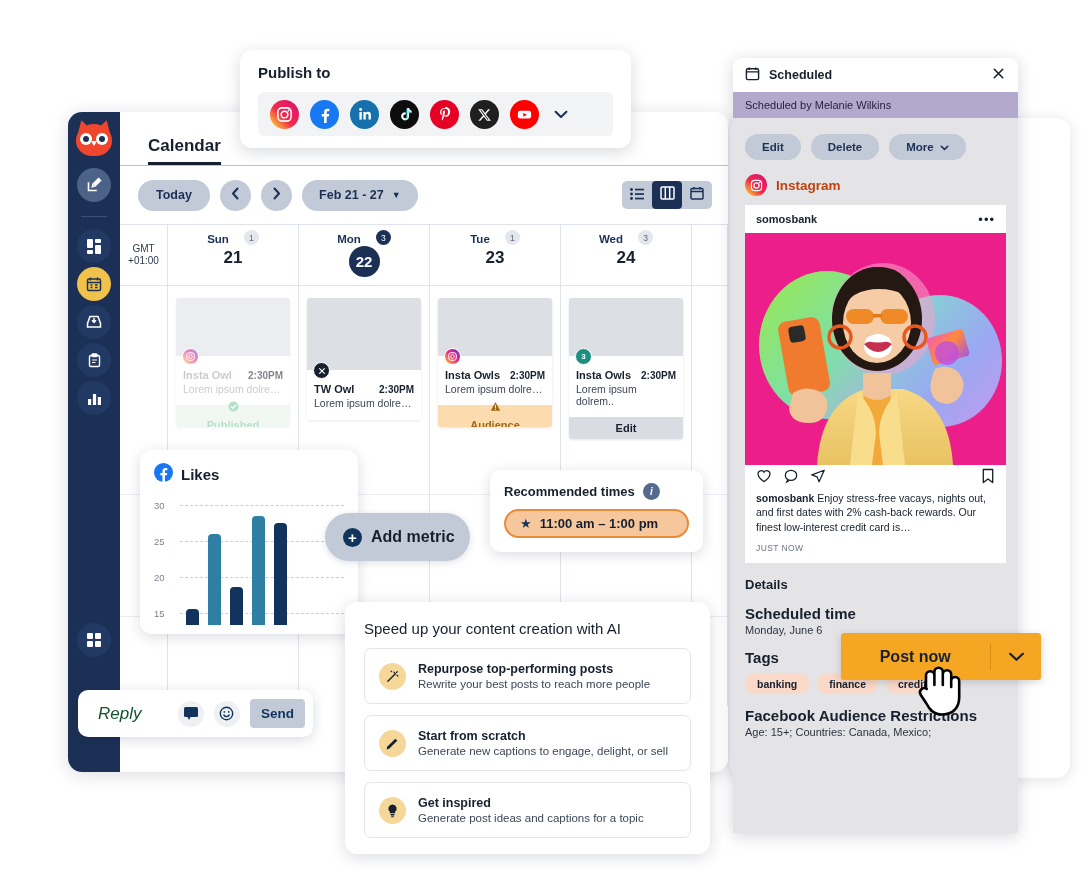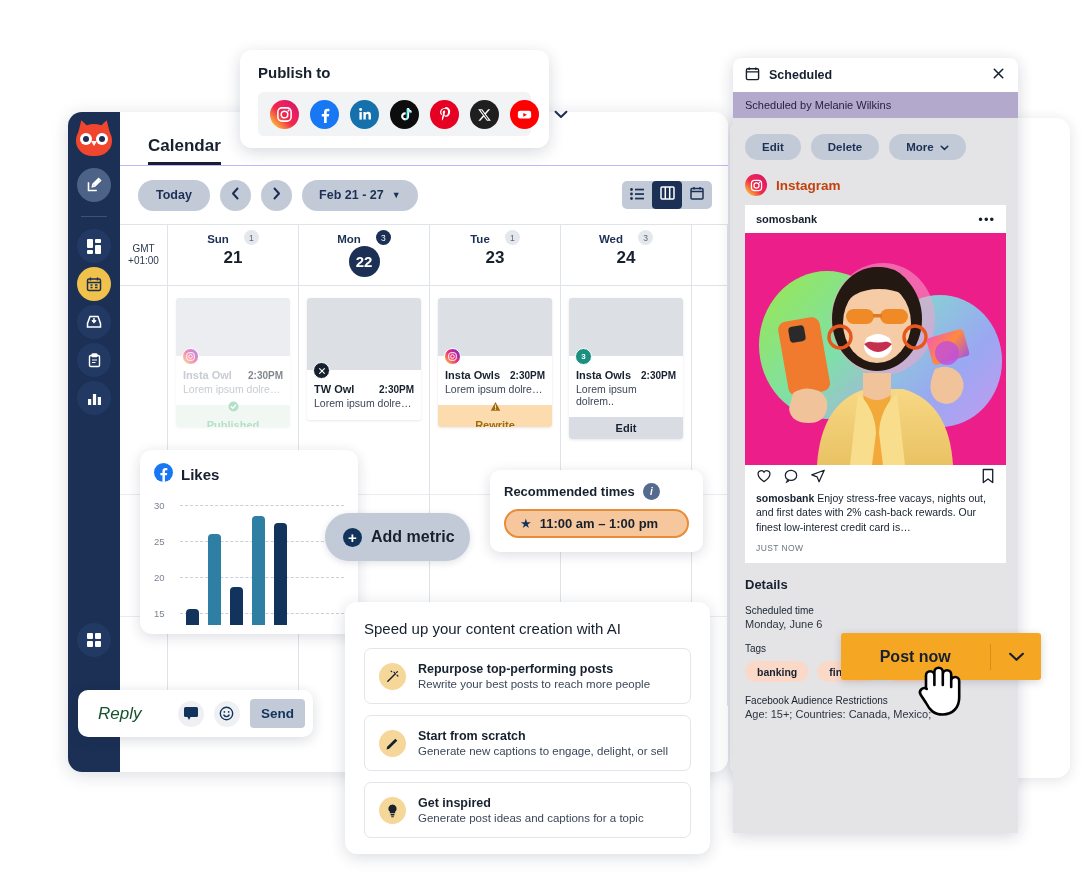--- a/index.html
+++ b/index.html
@@ -160,21 +160,21 @@
   .st-published { background: #e6f4ec; color: #76c79c; }
   .st-pending   { background: #fcdcae; color: #a06a12; }
   .st-draft     { background: #d9dde3; color: #16202e; }
   .evt.faded { opacity: .55; }
   .evt.faded .evt-name, .evt.faded .evt-desc { color: #9aa3b0; }
   .evt.plain { box-shadow: 0 1px 3px rgba(0,0,0,.09); }
   .evt-thumb.tall { height: 72px; }
 
   
   .publish-card {
-    position: absolute; left: 240px; top: 50px; width: 309px; height: 98px;
+    position: absolute; left: 240px; top: 50px; width: 391px; height: 98px;
     background: #fff; border-radius: 12px; box-shadow: 0 4px 16px rgba(20,30,60,.17);
     padding: 14px 18px 0;
   }
   .publish-title { font-size: 15px; font-weight: bold; color: #16202e; }
   .social-row {
     margin-top: 11px; background: #f2f3f5; border-radius: 6px; height: 44px;
     display: flex; align-items: center; gap: 11px; padding: 0 12px;
   }
   .sicon { width: 29px; height: 29px; border-radius: 50%; display:flex; align-items:center; justify-content:center; flex:none; }
   .s-ig { background: linear-gradient(45deg,#fdd835 5%,#f1284a 45%,#e91e63 70%,#c2185b); }
@@ -303,21 +303,21 @@
   .ig-img { height: 232px; position: relative; overflow: hidden; background: #ec1e8a; }
   .ig-actions { height: 26px; display: flex; align-items: center; gap: 11px; padding: 0 11px; }
   .ig-actions svg { cursor: pointer; }
   .ig-bm { margin-left: auto; }
   .ig-cap { padding: 0 11px 4px; font-size: 10.5px; color: #16202e; line-height: 1.38; }
   .ig-cap b { font-weight: bold; }
   .ig-ts { padding: 5px 11px 10px; font-size: 8.5px; color: #6d7684; letter-spacing: .4px; }
 
   .sp-details { padding: 14px 12px 0; }
   .sd-h { font-size: 13px; font-weight: bold; color: #16202e; }
-  .sd-lab { font-size: 10px; font-weight: normal; color: #16202e; margin-top: 13px; }
+  .sd-lab { font-size: 15px; font-weight: bold; color: #16202e; margin-top: 13px; }
   .sd-val { font-size: 11px; color: #2b3442; margin-top: 2px; }
   .tags { display: flex; gap: 8px; margin-top: 7px; }
   .tag {
     background: #fbd9c8; color: #16202e; border-radius: 11px; height: 21px;
     padding: 0 12px; font-size: 10.5px; font-weight: bold;
     display: flex; align-items: center; cursor: pointer;
   }
 
   .post-now {
     position: absolute; left: 841px; top: 633px; width: 200px; height: 47px;
@@ -578,21 +578,21 @@
               </div>
               <div class="evt-desc">Lorem ipsum dolre…</div>
             </div>
             <div class="evt-status st-pending">
               <span>
                 <svg width="11" height="11" viewBox="0 0 12 12">
                     <path d="M6 1 11.2 10.5H.8z" fill="#a06a12"></path>
                     <path d="M6 4.3v3M6 8.6v.7" stroke="#fcdcae" stroke-width="1.1" stroke-linecap="round"></path>
                   </svg>
               </span>
-              <span>Rewrite</span>
+              <span>Audience</span>
             </div>
           </div>
         </div>
 
         <div class="day-col">
           <div class="evt">
             <div class="evt-thumb">
               <div class="evt-badge bg-teal">3</div>
             </div>
             <div class="evt-body">

